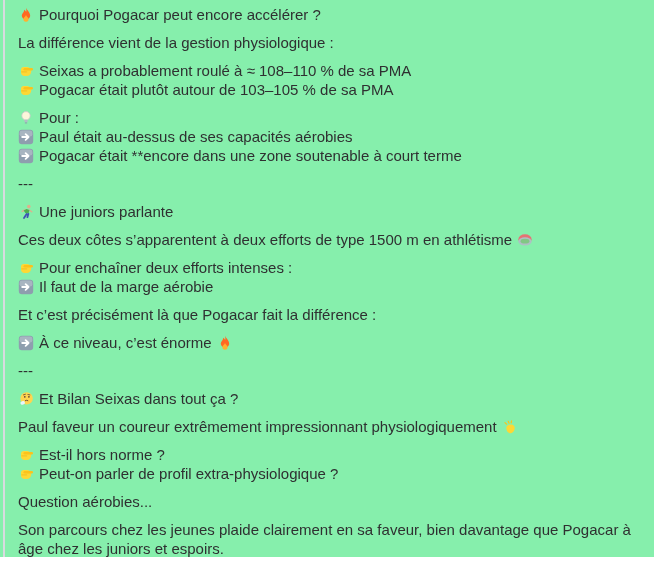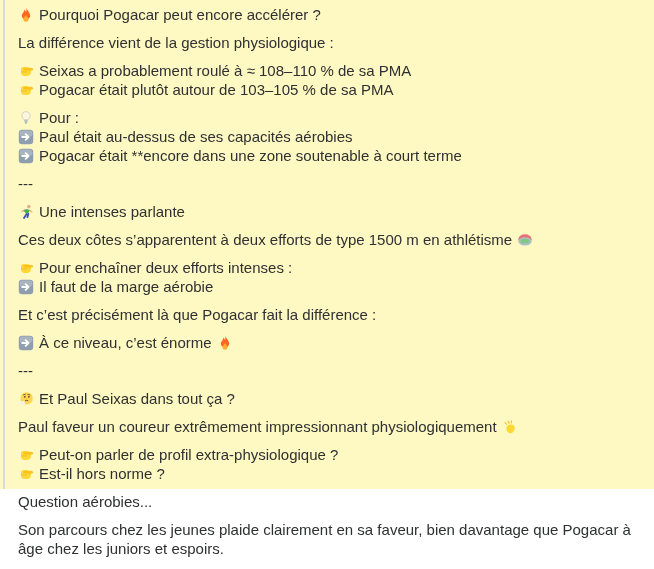--- a/index.html
+++ b/index.html
@@ -7,22 +7,22 @@
     padding: 0;
     background: #ffffff;
     width: 654px;
     height: 569px;
     overflow: hidden;
     font-family: "Liberation Sans", sans-serif;
   }
   .page {
     position: relative;
     width: 654px;
-    height: 489px;
-    background: #fef9c3;
+    height: 557px;
+    background: #86efac;
   }
   .left-border {
     position: absolute;
     left: 3px;
     top: 0;
     bottom: 0;
     width: 2px;
     background: #d8dadf;
   }
   .content {
@@ -97,21 +97,21 @@
       </p>
       <p>
         <span class="line"><span>---</span></span>
       </p>
       <p>
         <span class="line"><span class="emj lead"><svg viewBox="0 0 16 16">
               <circle cx="10.8" cy="2.6" r="1.8" fill="#e0b08c"></circle>
               <path d="M4.2 7.4L7 5.8M11.6 6.2l2.2 1.6" stroke="#e0b08c" stroke-width="1.4" stroke-linecap="round"></path>
               <path d="M5.6 6.6L8.6 5l2.8 1-0.8 3.6-3.2-.6z" fill="#4caf50"></path>
               <path d="M6 14l2.6-4M9.4 13.2l1-3.4" stroke="#3f51b5" stroke-width="1.8" stroke-linecap="round"></path>
-            </svg></span><span>Une intenses parlante</span></span>
+            </svg></span><span>Une juniors parlante</span></span>
       </p>
       <p>
         <span class="line"><span>Ces deux côtes s’apparentent à deux efforts de type 1500 m en athlétisme</span><span class="emj tail"><svg viewBox="0 0 16 16">
               <ellipse cx="8" cy="7.2" rx="6.6" ry="5" fill="#e57373"></ellipse>
               <ellipse cx="8" cy="9.4" rx="6.6" ry="4.2" fill="#b0bec5"></ellipse>
               <ellipse cx="8" cy="9.2" rx="4.4" ry="2.4" fill="#81c784"></ellipse>
             </svg></span></span>
       </p>
       <p>
         <span class="line"><span class="emj lead"><svg viewBox="0 0 16 16">
@@ -142,39 +142,39 @@
         <span class="line"><span>---</span></span>
       </p>
       <p>
         <span class="line"><span class="emj lead"><svg viewBox="0 0 16 16">
               <circle cx="8.6" cy="7.4" r="6.2" fill="#ffd54f"></circle>
               <circle cx="6.8" cy="5.8" r="0.85" fill="#5d4037"></circle>
               <circle cx="10.9" cy="5.8" r="0.85" fill="#5d4037"></circle>
               <path d="M5.4 3.9l2-0.6M9.9 3.5l2 .4" stroke="#5d4037" stroke-width="0.8" stroke-linecap="round" fill="none"></path>
               <path d="M7 9.8q1.6-1 3.2 0" stroke="#5d4037" stroke-width="0.9" fill="none"></path>
               <rect x="2.4" y="10.2" width="4.6" height="3.4" rx="1.7" fill="#e8f4fd" transform="rotate(-18 4.7 11.9)"></rect>
-            </svg></span><span>Et Paul Seixas dans tout ça ?</span></span>
+            </svg></span><span>Et Bilan Seixas dans tout ça ?</span></span>
       </p>
       <p>
         <span class="line"><span>Paul faveur un coureur extrêmement impressionnant physiologiquement</span><span class="emj tail"><svg viewBox="0 0 16 16">
               <path d="M4.8 7.2c2-2.2 6.4-2.2 7.5 0 .9 1.7.4 4.2-1.2 5.7s-4.3 1.7-5.4.2-2-4.4-.9-5.9z" fill="#fdd835"></path>
               <path d="M3 3.6l1.5 1.6M6.2 2.2l.9 2M9.6 1.8l-.4 2.1" stroke="#fcc21b" stroke-width="1.2" stroke-linecap="round"></path>
             </svg></span></span>
       </p>
       <p>
         <span class="line"><span class="emj lead"><svg viewBox="0 0 16 16">
               <path d="M3 6.6C3 5 4.1 4 5.6 4h3.1C11.2 4 13.2 6 13.2 8.5S11.2 13 8.7 13H6.6C4.4 13 3 11.6 3 9.8z" fill="#fdd835"></path>
               <rect x="5.5" y="5" width="9.5" height="2.5" rx="1.25" fill="#fcc21b"></rect>
               <rect x="3.2" y="8.2" width="6" height="1.2" rx="0.6" fill="#f0b41a" opacity="0.6"></rect>
-            </svg></span><span>Peut-on parler de profil extra-physiologique ?</span></span>
+            </svg></span><span>Est-il hors norme ?</span></span>
         <span class="line"><span class="emj lead"><svg viewBox="0 0 16 16">
               <path d="M3 6.6C3 5 4.1 4 5.6 4h3.1C11.2 4 13.2 6 13.2 8.5S11.2 13 8.7 13H6.6C4.4 13 3 11.6 3 9.8z" fill="#fdd835"></path>
               <rect x="5.5" y="5" width="9.5" height="2.5" rx="1.25" fill="#fcc21b"></rect>
               <rect x="3.2" y="8.2" width="6" height="1.2" rx="0.6" fill="#f0b41a" opacity="0.6"></rect>
-            </svg></span><span>Est-il hors norme ?</span></span>
+            </svg></span><span>Peut-on parler de profil extra-physiologique ?</span></span>
       </p>
       <p>
         <span class="line"><span>Question aérobies...</span></span>
       </p>
       <p>
         <span class="line"><span>Son parcours chez les jeunes plaide clairement en sa faveur, bien davantage que Pogacar à âge chez les juniors et espoirs.</span></span>
       </p>
     </div>
 </div>
 

